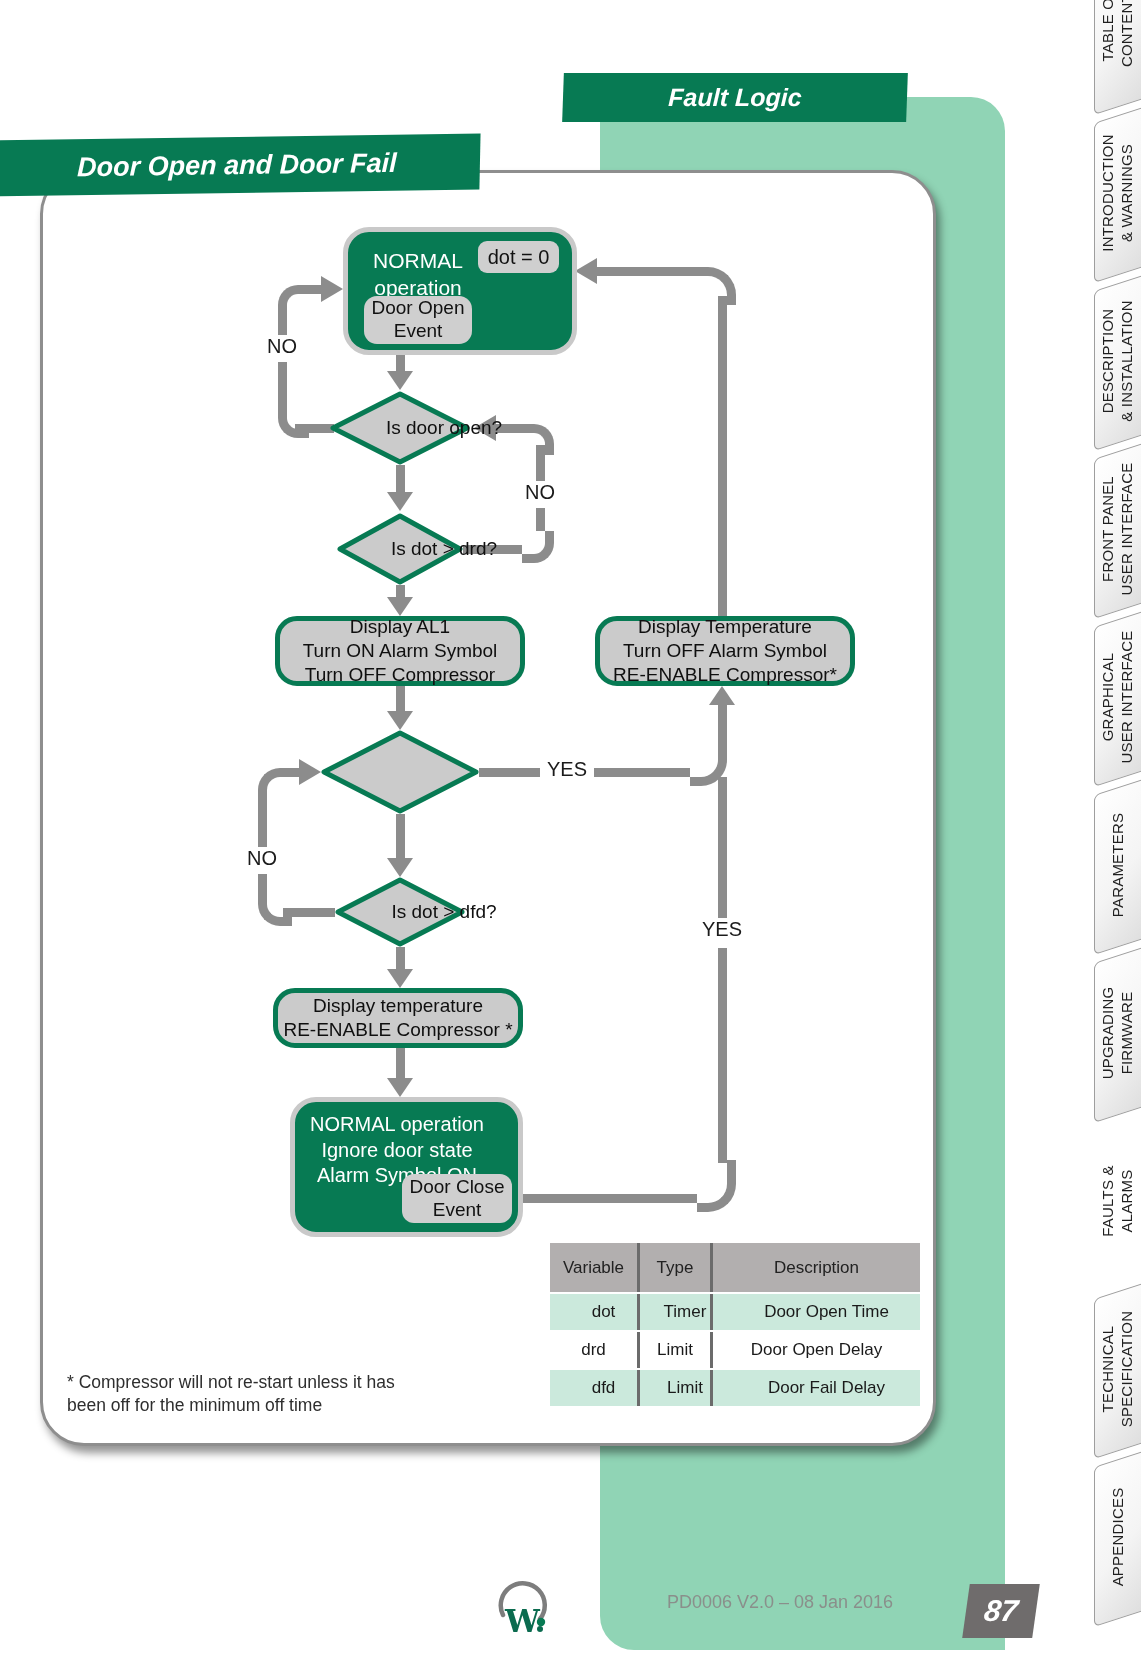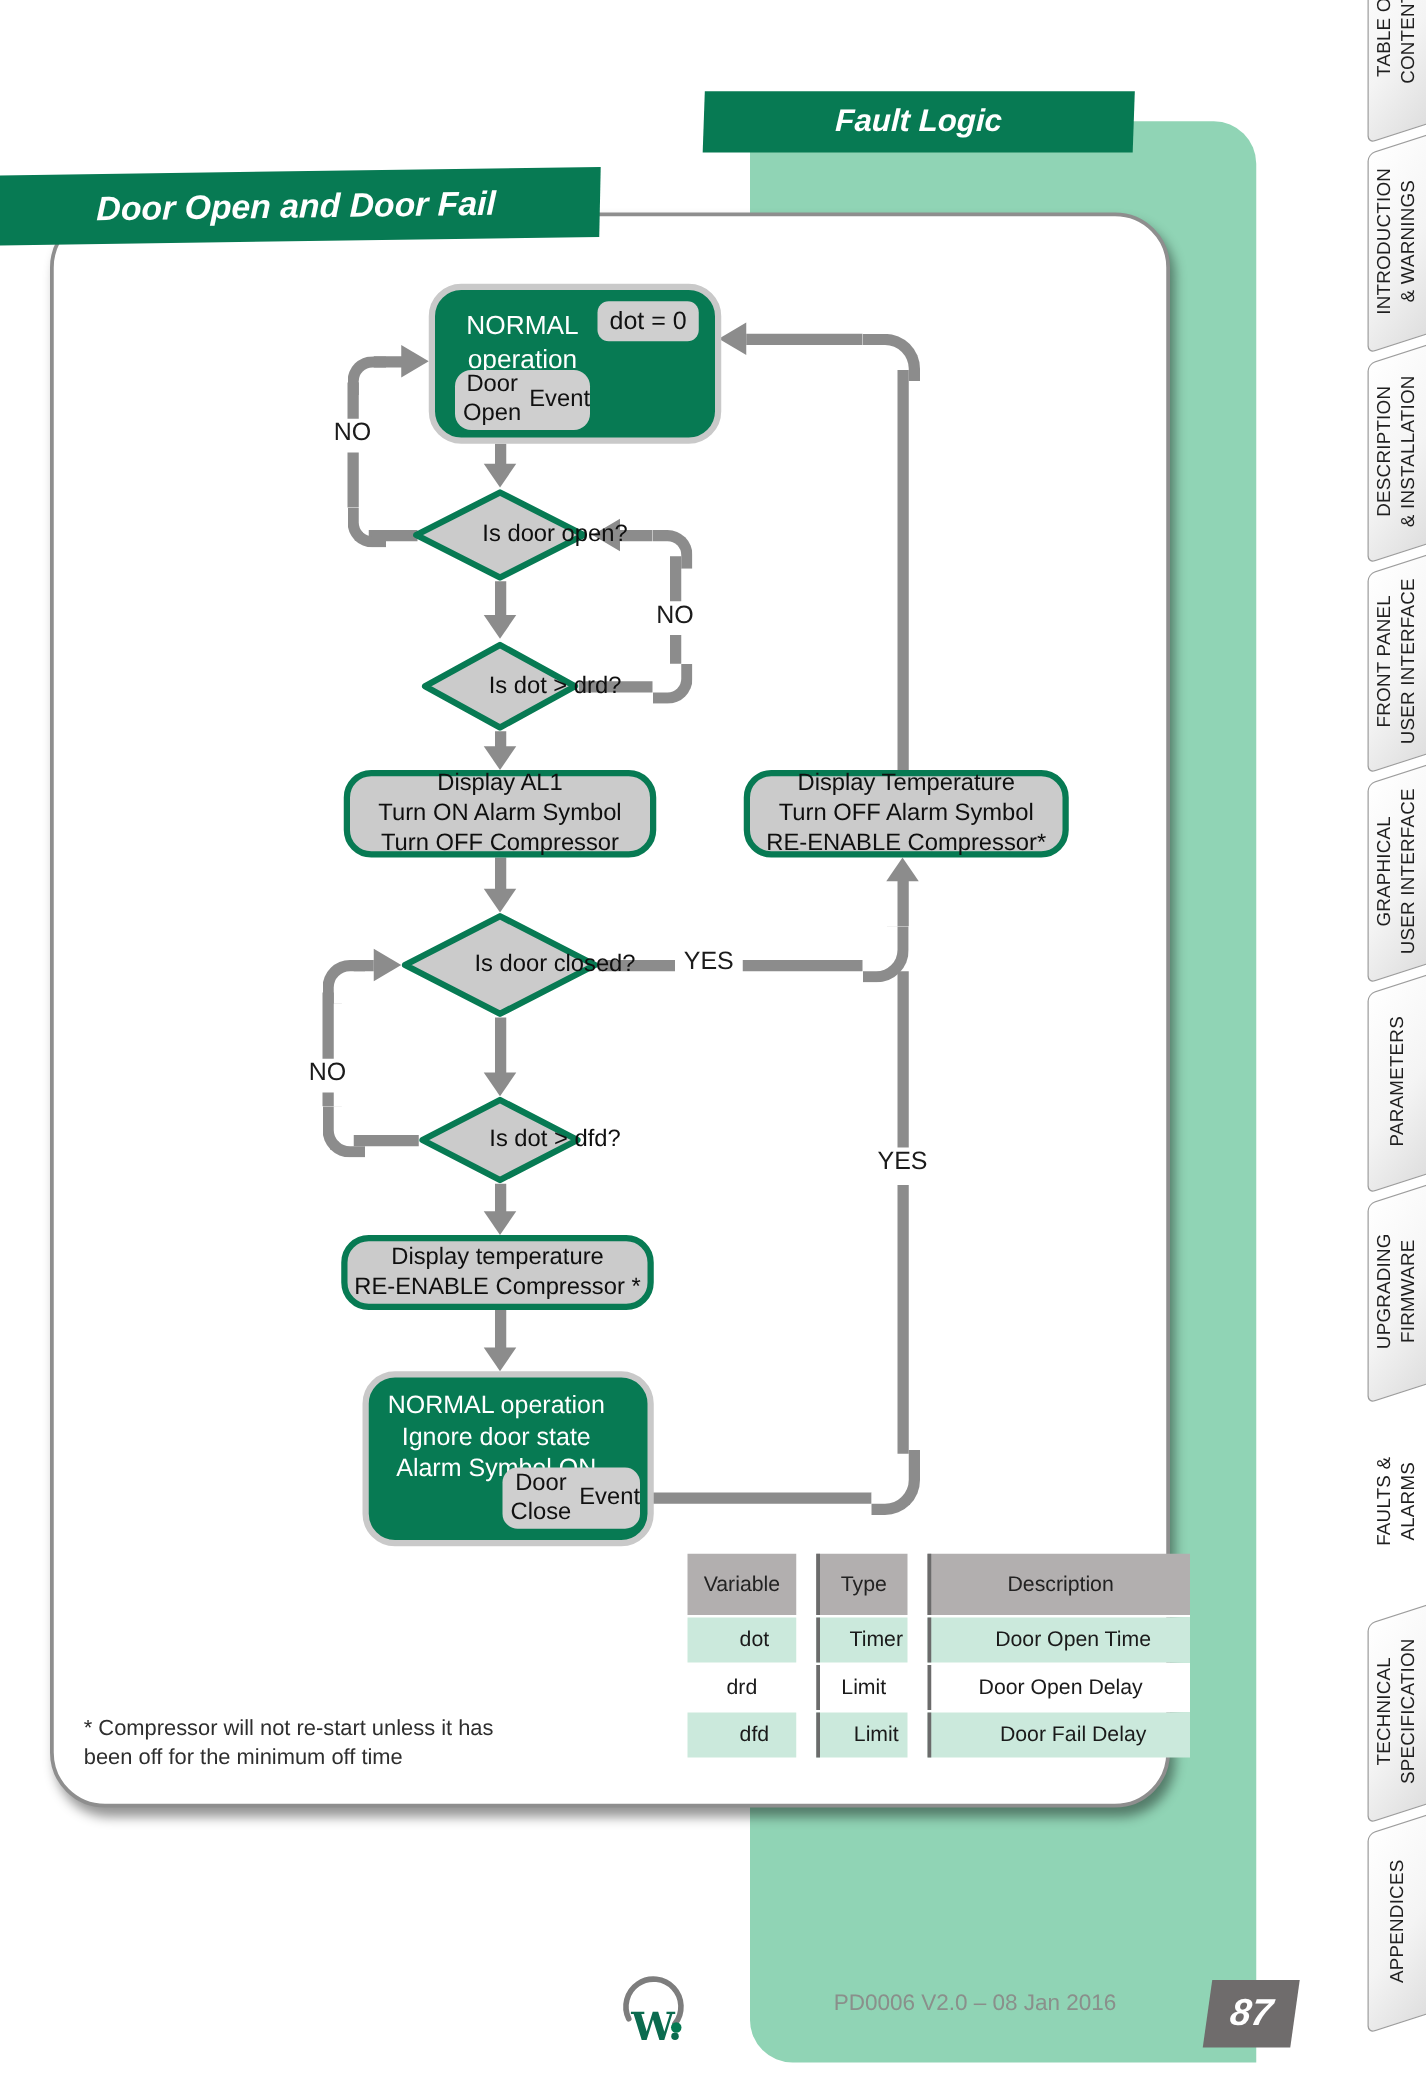--- a/index.html
+++ b/index.html
@@ -37,31 +37,31 @@
             border-right:22px solid #8C8C8C;}
   .flowlabel{font-size:20px;color:#1b1b1b;text-align:center;z-index:8;background:#fff;}
 
   
   .gnode{background:#077A53;border:5px solid #C9C9C9;border-radius:26px;z-index:6;color:#fff;}
   .gnode .ttl{position:absolute;text-align:center;font-size:21px;line-height:1.28;}
   .gbadge{position:absolute;background:#CFCFCF;color:#111;border-radius:9px;
           font-size:20px;display:flex;align-items:center;justify-content:center;}
   .gevent{position:absolute;background:#CFCFCF;color:#111;border-radius:13px;
           font-size:19px;line-height:1.2;text-align:center;
-          display:flex;flex-direction:row;align-items:center;justify-content:center;}
+          display:flex;flex-direction:column;align-items:center;justify-content:center;}
   .pbox{background:#CBCBCB;border:5px solid #077A53;border-radius:22px;z-index:6;
         color:#0f0f0f;font-size:19px;line-height:1.25;text-align:center;
         display:flex;flex-direction:column;align-items:center;justify-content:center;}
   .dia{z-index:6;}
   .dialabel{z-index:7;display:flex;align-items:center;justify-content:center;
             font-size:19px;color:#0f0f0f;text-align:center;margin-left:44px;}
 
   
   .vtable{left:550px;top:1243px;z-index:6;font-size:17px;color:#1a1a1a;}
-  .vrow{display:flex;gap:16px;}
+  .vrow{display:flex;}
   .vcell{display:flex;align-items:center;justify-content:center;box-sizing:border-box;}
   .c1{width:87px;} .c2{width:73px;border-left:3px solid #6B6B6B;}
   .c3{width:210px;border-left:3px solid #6B6B6B;}
   .vhead .vcell{height:49px;background:#B2AFAF;color:#222;}
   .vbody .vcell{height:36px;}
   .vbody.mint .vcell{background:#CBE9DC;padding-left:20px;}
   .vbody.white .vcell{background:#ffffff;}
   .vbody{border-top:2px solid #fff;}
 
   .footnote{left:67px;top:1371px;width:400px;font-size:17.5px;color:#2E2E2E;
@@ -177,21 +177,20 @@
   <div class="abs dialabel" style="left:330px;top:391px;width:140px;height:74px">Is door open?</div>
 
   <svg class="abs dia" style="left:337px;top:513px" width="126" height="72" viewBox="0 0 126 72">
     <polygon points="63,3 123,36 63,69 3,36" fill="#CBCBCB" stroke="#077A53" stroke-width="5" stroke-linejoin="round"></polygon>
   </svg>
   <div class="abs dialabel" style="left:337px;top:513px;width:126px;height:72px">Is dot &gt; drd?</div>
 
   <svg class="abs dia" style="left:321px;top:730px" width="158" height="84" viewBox="0 0 158 84">
     <polygon points="79,3 155,42 79,81 3,42" fill="#CBCBCB" stroke="#077A53" stroke-width="5" stroke-linejoin="round"></polygon>
   </svg>
-  <div class="abs dialabel" style="left:321px;top:730px;width:158px;height:84px">Is door closed?</div>
 
   <svg class="abs dia" style="left:335px;top:877px" width="130" height="70" viewBox="0 0 130 70">
     <polygon points="65,3 127,35 65,67 3,35" fill="#CBCBCB" stroke="#077A53" stroke-width="5" stroke-linejoin="round"></polygon>
   </svg>
   <div class="abs dialabel" style="left:335px;top:877px;width:130px;height:70px">Is dot &gt; dfd?</div>
 
   <div class="abs pbox" style="left:275px;top:616px;width:240px;height:60px">
     <div>Display AL1</div>
     <div>Turn ON Alarm Symbol</div>
     <div>Turn OFF Compressor</div>

